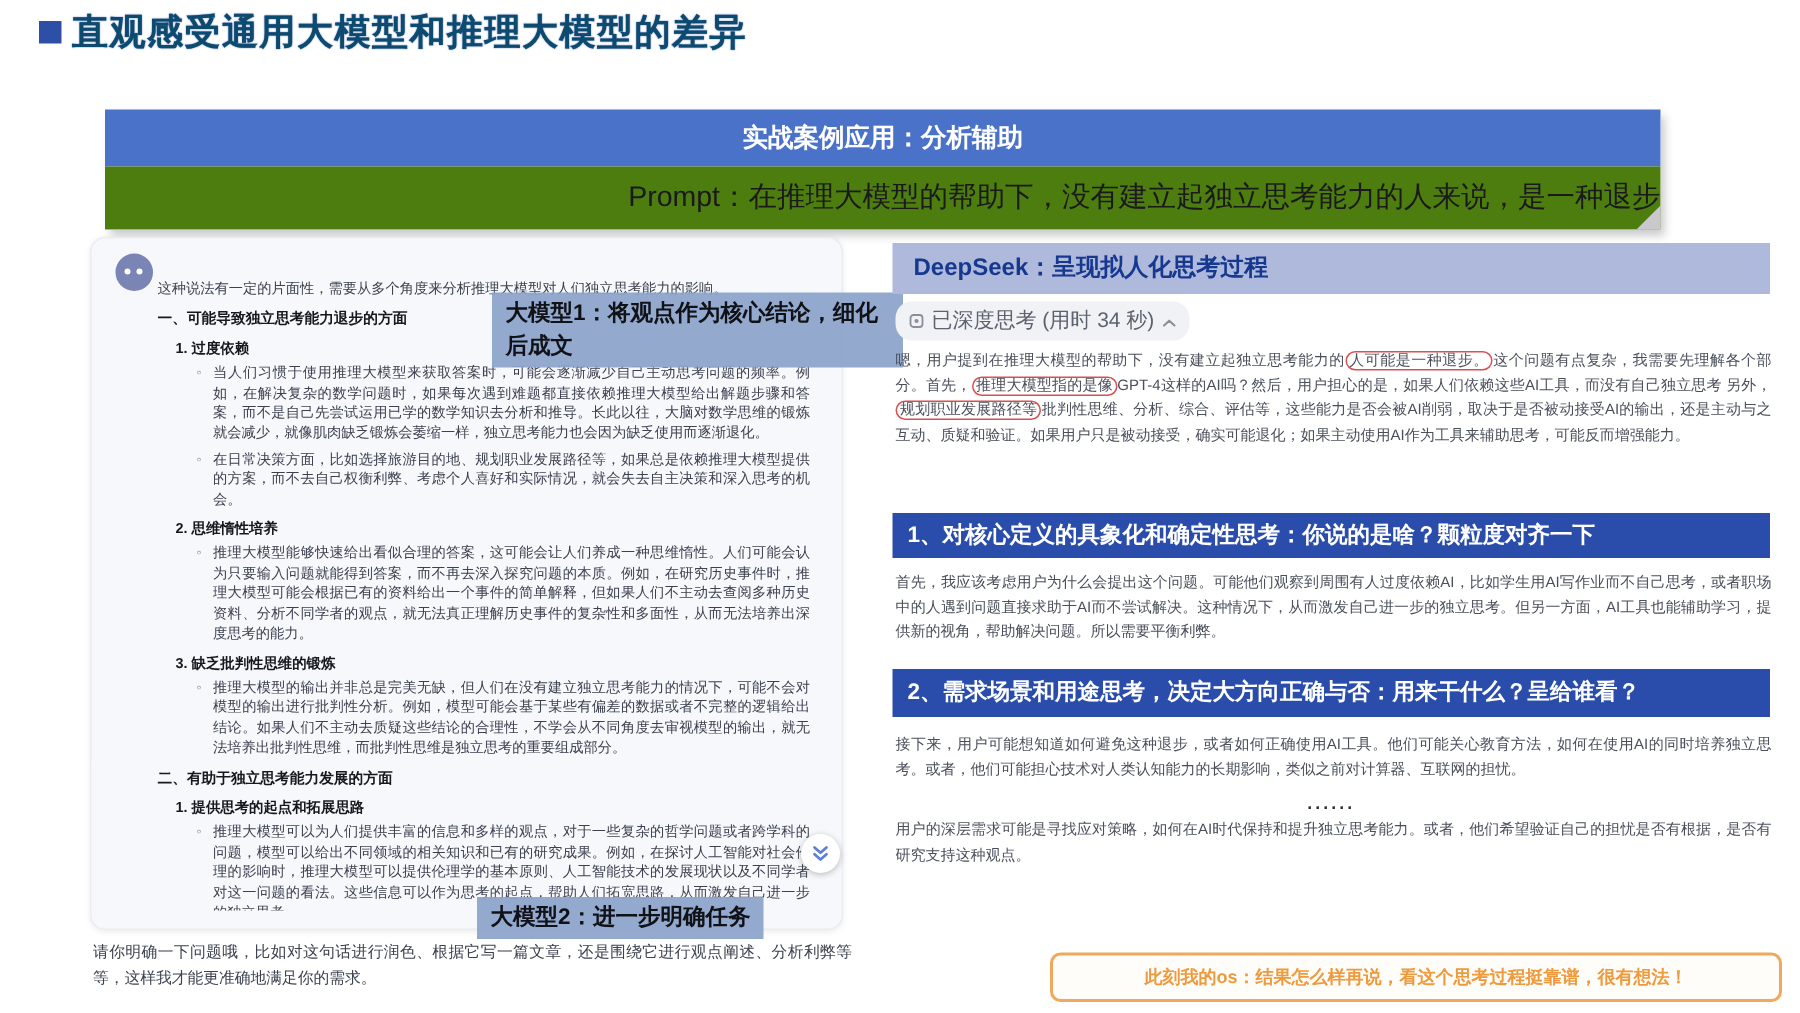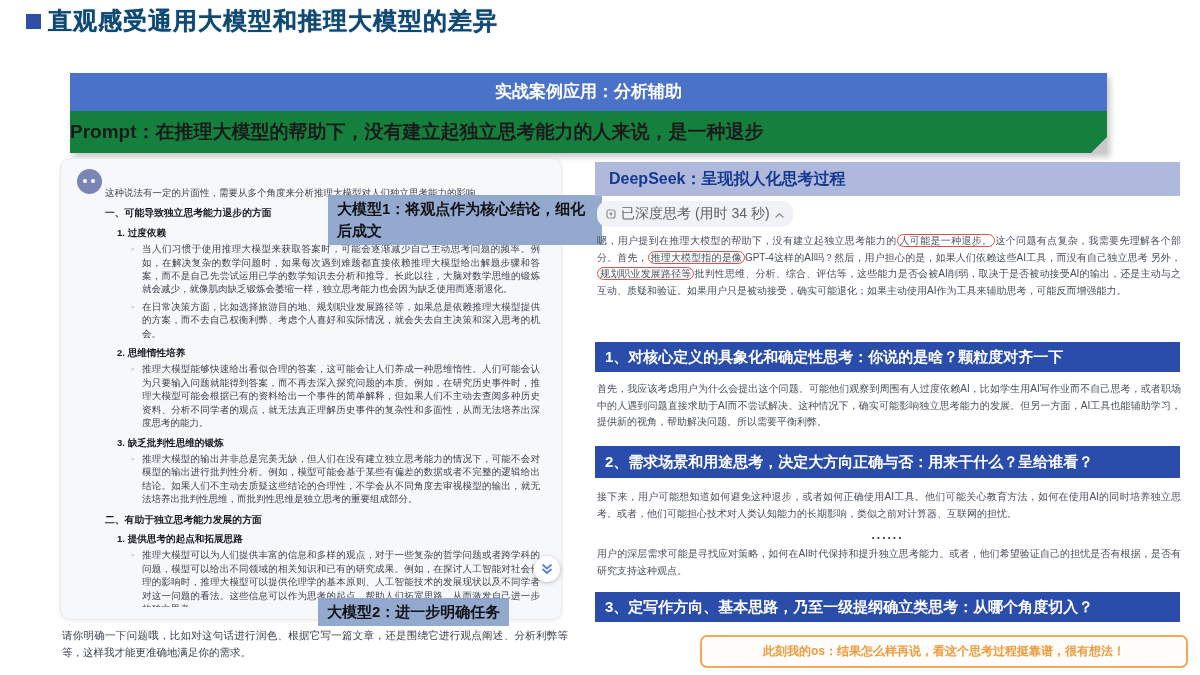--- a/index.html
+++ b/index.html
@@ -8,22 +8,22 @@
 
   
   .title-bullet{position:absolute;left:26px;top:14px;width:15px;height:15px;background:#2d4fa5;}
   .slide-title{position:absolute;left:48px;top:5px;font-size:24px;font-weight:bold;color:#0c4a6e;
                letter-spacing:1px;text-shadow:0 0 1px #2d4fa5;}
 
   
   .case-card{position:absolute;left:70px;top:73px;width:1037px;box-shadow:3px 4px 6px rgba(0,0,0,0.22);}
   .case-header{height:38px;background:#4a72c8;color:#ffffff;font-size:17px;font-weight:bold;
                text-align:center;line-height:38px;}
-  .prompt-bar{position:relative;height:42px;background:#15803d;color:#1a1a1a;font-size:19px;font-weight:bold;
-              text-align:left;line-height:42px;}
+  .prompt-bar{position:relative;height:42px;background:#4d7c0f;color:#1a1a1a;font-size:19px;font-weight:normal;
+              text-align:right;line-height:42px;}
   .fold{position:absolute;right:0;bottom:0;width:0;height:0;
         border-left:16px solid transparent;border-bottom:16px solid #c9c9cd;}
 
   
   .chat-card{position:absolute;left:60px;top:158px;width:500px;height:460px;background:#f7f8fb;
              border:1px solid #ececf2;border-radius:10px;box-shadow:0 1px 4px rgba(0,0,0,0.08);overflow:hidden;}
   .avatar{position:absolute;left:16px;top:10px;width:25px;height:25px;border-radius:50%;background:#7a84b5;}
   .avatar .eye{position:absolute;top:10px;width:4px;height:4px;border-radius:50%;background:#ffffff;}
   .avatar .eye.l{left:6px}.avatar .eye.r{left:14px}
   .chat-text{position:absolute;left:44px;top:12px;width:438px;height:436px;overflow:hidden;
@@ -144,25 +144,24 @@
         <polyline points="1,5 4.5,1.8 8,5" fill="none" stroke="#8a8f99" stroke-width="1.4" stroke-linecap="round" stroke-linejoin="round"></polyline>
       </svg>
     </span>
   </div>
 
   <div class="think-para p1">
     <span>嗯，用户提到在推理大模型的帮助下，没有建立起独立思考能力的</span><span class="rbox">人可能是一种退步。</span><span>这个问题有点复杂，我需要先理解各个部分。首先，</span><span class="rbox">推理大模型指的是像</span><span>GPT-4这样的AI吗？然后，用户担心的是，如果人们依赖这些AI工具，而没有自己独立思考 另外，</span><span class="rbox">规划职业发展路径等</span><span>批判性思维、分析、综合、评估等，这些能力是否会被AI削弱，取决于是否被动接受AI的输出，还是主动与之互动、质疑和验证。如果用户只是被动接受，确实可能退化；如果主动使用AI作为工具来辅助思考，可能反而增强能力。</span>
   </div>
 
   <div class="step-bar bar1">1、对核心定义的具象化和确定性思考：你说的是啥？颗粒度对齐一下</div>
-  <div class="think-para p2">首先，我应该考虑用户为什么会提出这个问题。可能他们观察到周围有人过度依赖AI，比如学生用AI写作业而不自己思考，或者职场中的人遇到问题直接求助于AI而不尝试解决。这种情况下，确实可能影响独立思考能力的发展。但另一方面，AI工具也能辅助学习，提供新的视角，帮助解决问题。所以需要平衡利弊。</div>
+  <div class="think-para p2">首先，我应该考虑用户为什么会提出这个问题。可能他们观察到周围有人过度依赖AI，比如学生用AI写作业而不自己思考，或者职场中的人遇到问题直接求助于AI而不尝试解决。这种情况下，从而激发自己进一步的独立思考。但另一方面，AI工具也能辅助学习，提供新的视角，帮助解决问题。所以需要平衡利弊。</div>
 
   <div class="step-bar bar2">2、需求场景和用途思考，决定大方向正确与否：用来干什么？呈给谁看？</div>
   <div class="think-para p3">接下来，用户可能想知道如何避免这种退步，或者如何正确使用AI工具。他们可能关心教育方法，如何在使用AI的同时培养独立思考。或者，他们可能担心技术对人类认知能力的长期影响，类似之前对计算器、互联网的担忧。</div>
 
   <div class="dots">......</div>
   <div class="think-para p4">用户的深层需求可能是寻找应对策略，如何在AI时代保持和提升独立思考能力。或者，他们希望验证自己的担忧是否有根据，是否有研究支持这种观点。</div>
 
-  <div class="step-bar bar3">3、定写作方向、基本思路，乃至一级提纲确立类思考：从哪个角度切入？</div>
 
   <div class="os-box">此刻我的os：结果怎么样再说，看这个思考过程挺靠谱，很有想法！</div>
 
 </div>
 
 </body></html>

